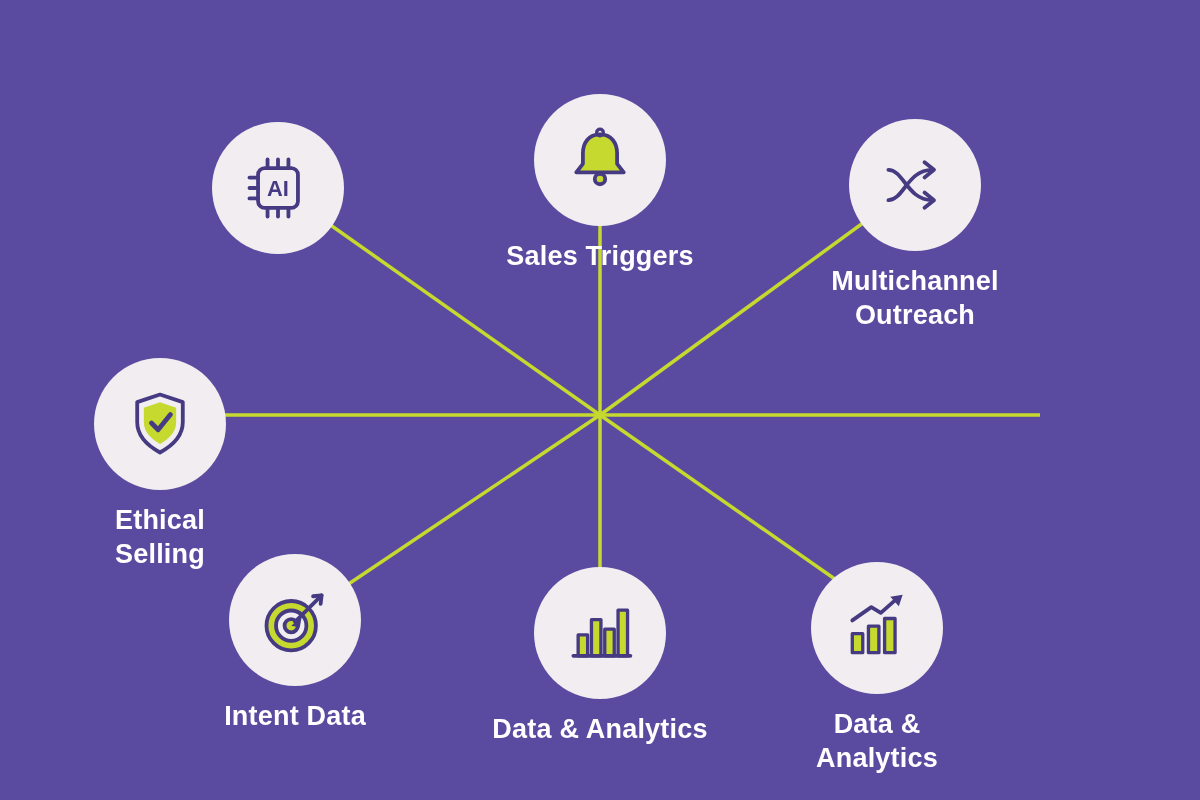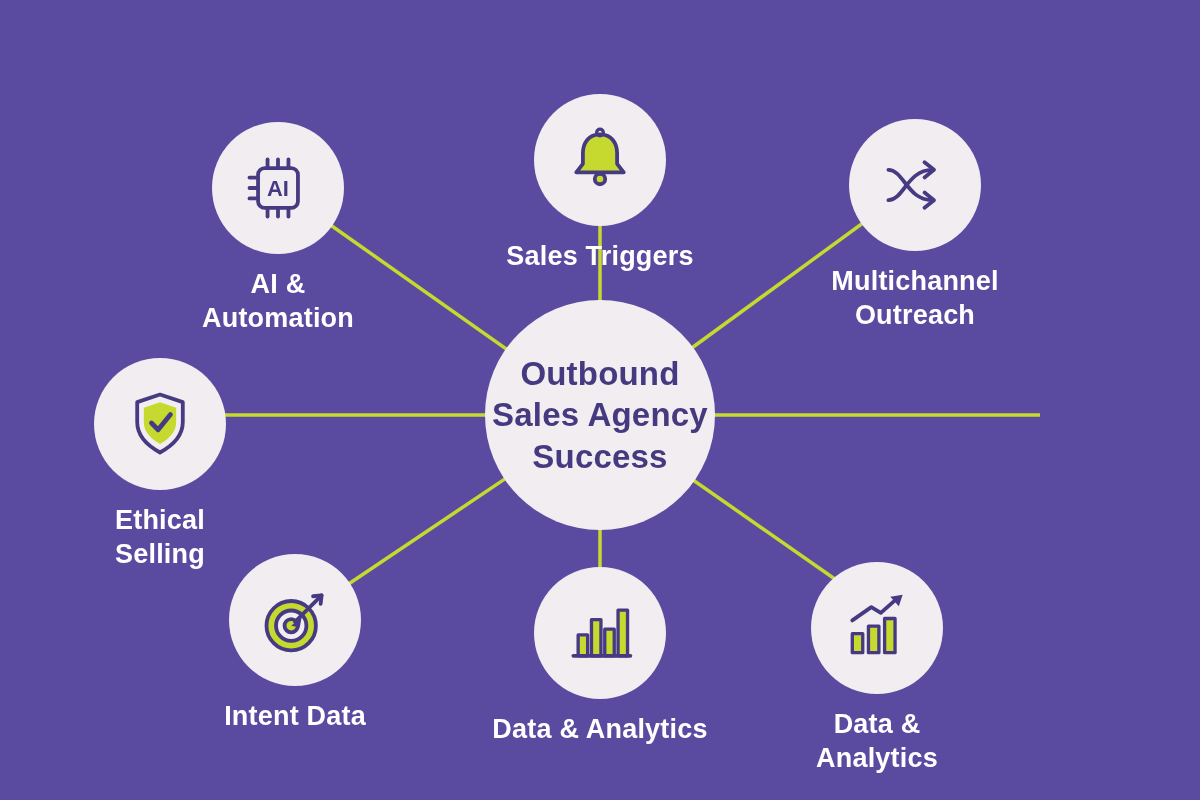--- a/index.html
+++ b/index.html
@@ -79,46 +79,39 @@
       <line x1="600" y1="415" x2="600" y2="160"></line>
       <line x1="600" y1="415" x2="915" y2="185"></line>
       <line x1="600" y1="415" x2="160" y2="415"></line>
       <line x1="600" y1="415" x2="1040" y2="415"></line>
       <line x1="600" y1="415" x2="295" y2="620"></line>
       <line x1="600" y1="415" x2="600" y2="633"></line>
       <line x1="600" y1="415" x2="905" y2="628"></line>
     </g>
   </svg>
 
-  <div class="center-node">
-    <div class="center-title">Outbound
-Sales Agency
-Success</div>
-  </div>
 
   <div class="node" style="left:158px; top:122px;">
     <div class="circle">
       <svg class="icon-svg" width="76" height="76" viewBox="0 0 80 80">
         <g stroke="#463b82" stroke-width="4" fill="none" stroke-linecap="round">
           <rect x="19" y="19" width="42" height="42" rx="7"></rect>
           <line x1="29" y1="10" x2="29" y2="19"></line>
           <line x1="40" y1="10" x2="40" y2="19"></line>
           <line x1="51" y1="10" x2="51" y2="19"></line>
           <line x1="29" y1="61" x2="29" y2="70"></line>
           <line x1="40" y1="61" x2="40" y2="70"></line>
           <line x1="51" y1="61" x2="51" y2="70"></line>
           <line x1="10" y1="29" x2="19" y2="29"></line>
           <line x1="10" y1="40" x2="19" y2="40"></line>
           <line x1="10" y1="51" x2="19" y2="51"></line>
         </g>
         <text x="40" y="48" text-anchor="middle" font-family="Liberation Sans, sans-serif" font-size="23" font-weight="bold" fill="#463b82">AI</text>
       </svg>
     </div>
-    <div class="label">AI &amp;
-Automation</div>
   </div>
 
   <div class="node" style="left:795px; top:119px;">
     <div class="circle">
       <svg class="icon-svg" width="76" height="76" viewBox="0 0 80 80">
         <g stroke="#463b82" stroke-width="4" fill="none" stroke-linecap="round" stroke-linejoin="round">
           <path d="M12 56 C 28 56, 32 24, 58 24"></path>
           <path d="M50 16 L60 24 L50 32"></path>
           <path d="M12 24 C 28 24, 32 56, 58 56"></path>
           <path d="M50 48 L60 56 L50 64"></path>

